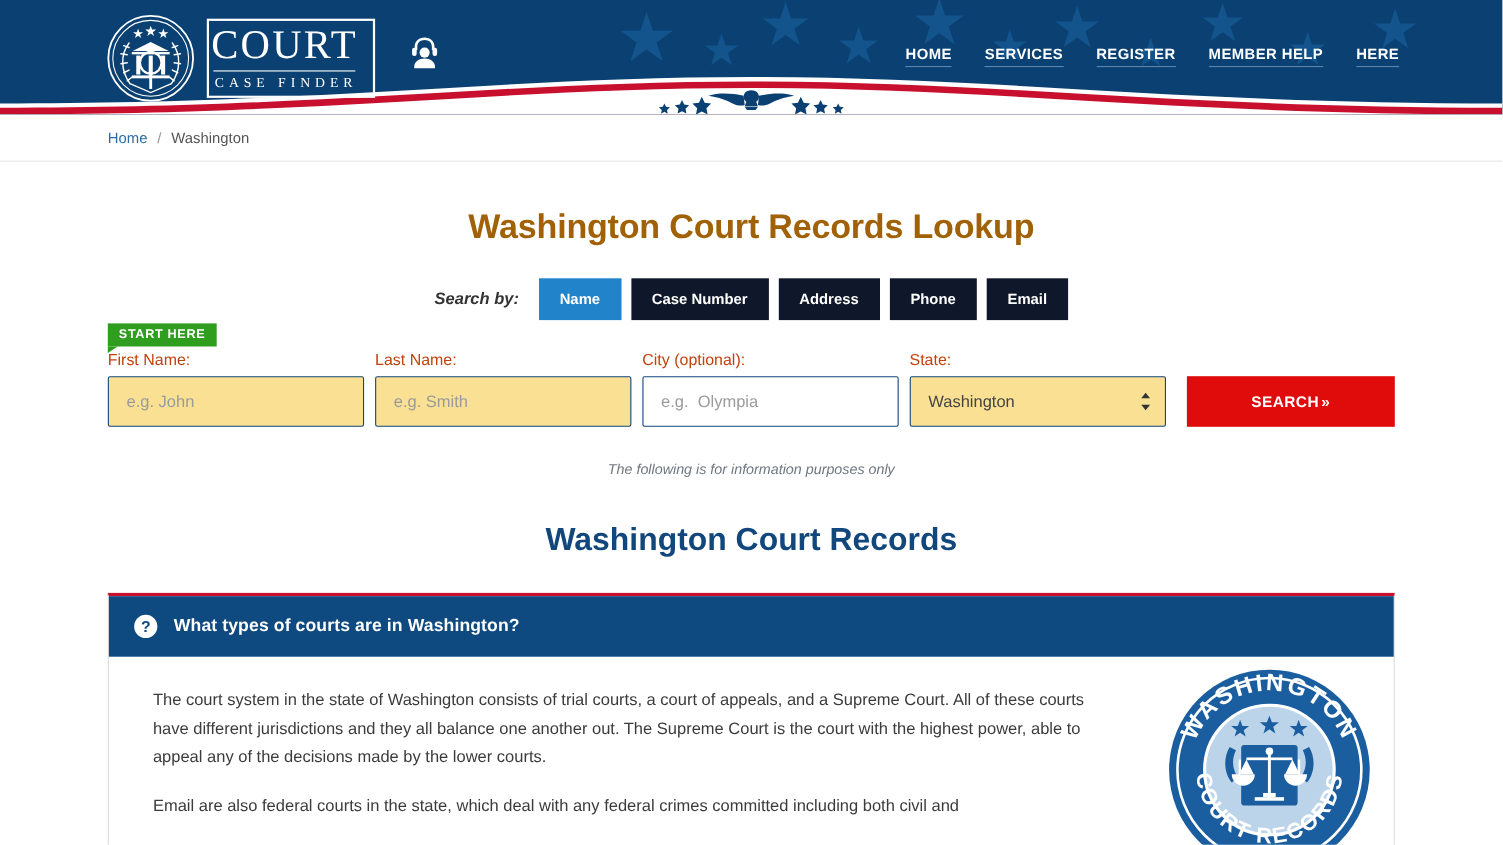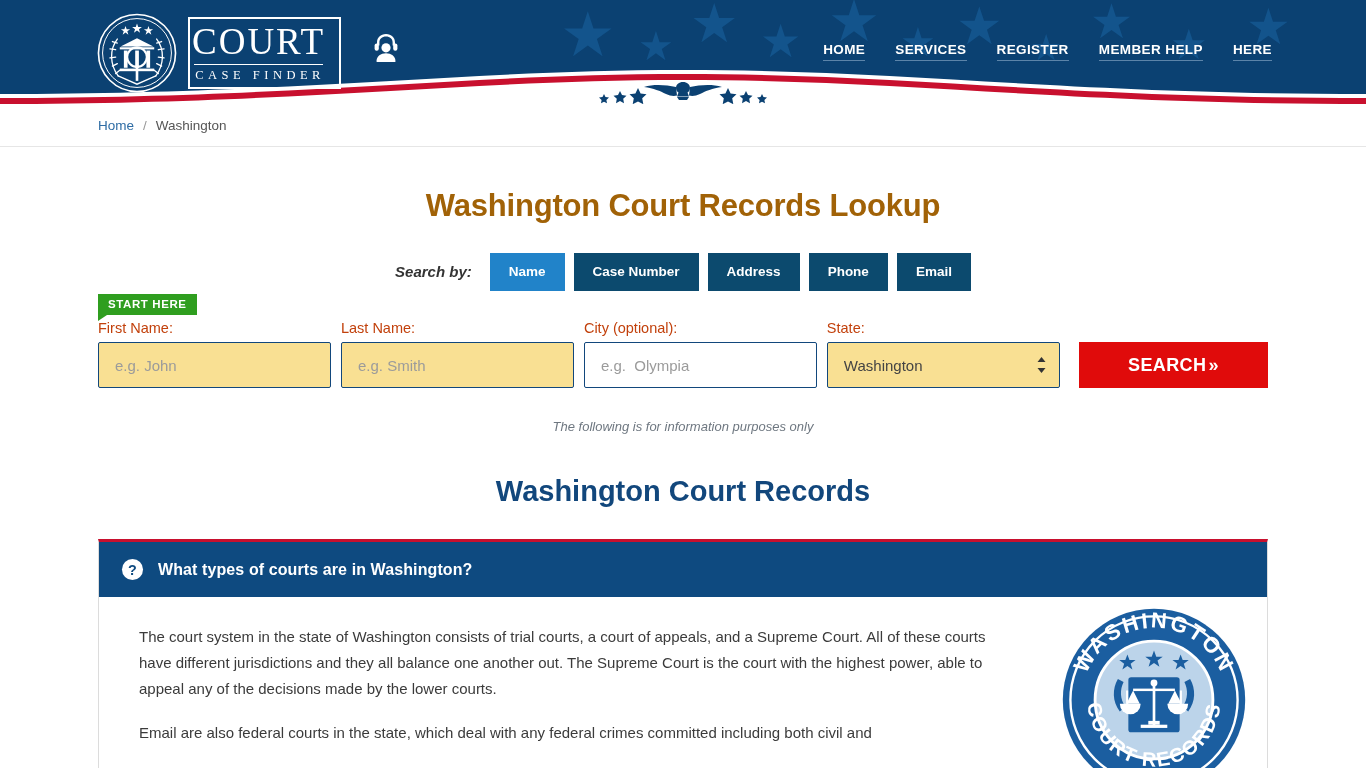--- a/index.html
+++ b/index.html
@@ -93,21 +93,21 @@
 
   .searchby-row {
     display:flex; align-items:center; justify-content:center;
     gap:9px; margin-top:29px;
   }
   .searchby-label {
     font-size:15px; font-weight:bold; font-style:italic;
     color:#333; margin-right:9px;
   }
   .tab {
-    background:#0c4a6e; color:#fff; font-size:13.5px; font-weight:bold;
+    background:#0f172a; color:#fff; font-size:13.5px; font-weight:bold;
     padding:12px 19px; border:none; cursor:pointer; line-height:1;
   }
   .tab.active { background:#2183c9; }
 
   .form-wrap { position:relative; width:1170px; margin:0 auto; }
 
   .start-badge {
     position:absolute; left:0; top:3px;
     background:#2f9e1f; color:#fff; font-size:11.5px; font-weight:bold;
     letter-spacing:.6px; padding:5px 10px 5px 10px; line-height:1;
@@ -140,21 +140,21 @@
   .sel-wrap select {
     -webkit-appearance:none; appearance:none; cursor:pointer;
   }
   .sel-chev {
     position:absolute; right:13px; top:50%; transform:translateY(-50%);
     pointer-events:none;
   }
   .btn-search {
     height:46px; width:190px; margin-left:9px;
     background:#e00b0b; color:#fff; border:none; cursor:pointer;
-    font-size:18px; font-weight:bold; letter-spacing:.4px;
+    font-size:14px; font-weight:bold; letter-spacing:.4px;
     display:flex; align-items:center; justify-content:center; gap:2px;
   }
 
   .disclaimer {
     text-align:center; font-size:13px; font-style:italic;
     color:#6e7780; margin-top:31px;
   }
 
   .section-title {
     text-align:center; color:#12477c;

